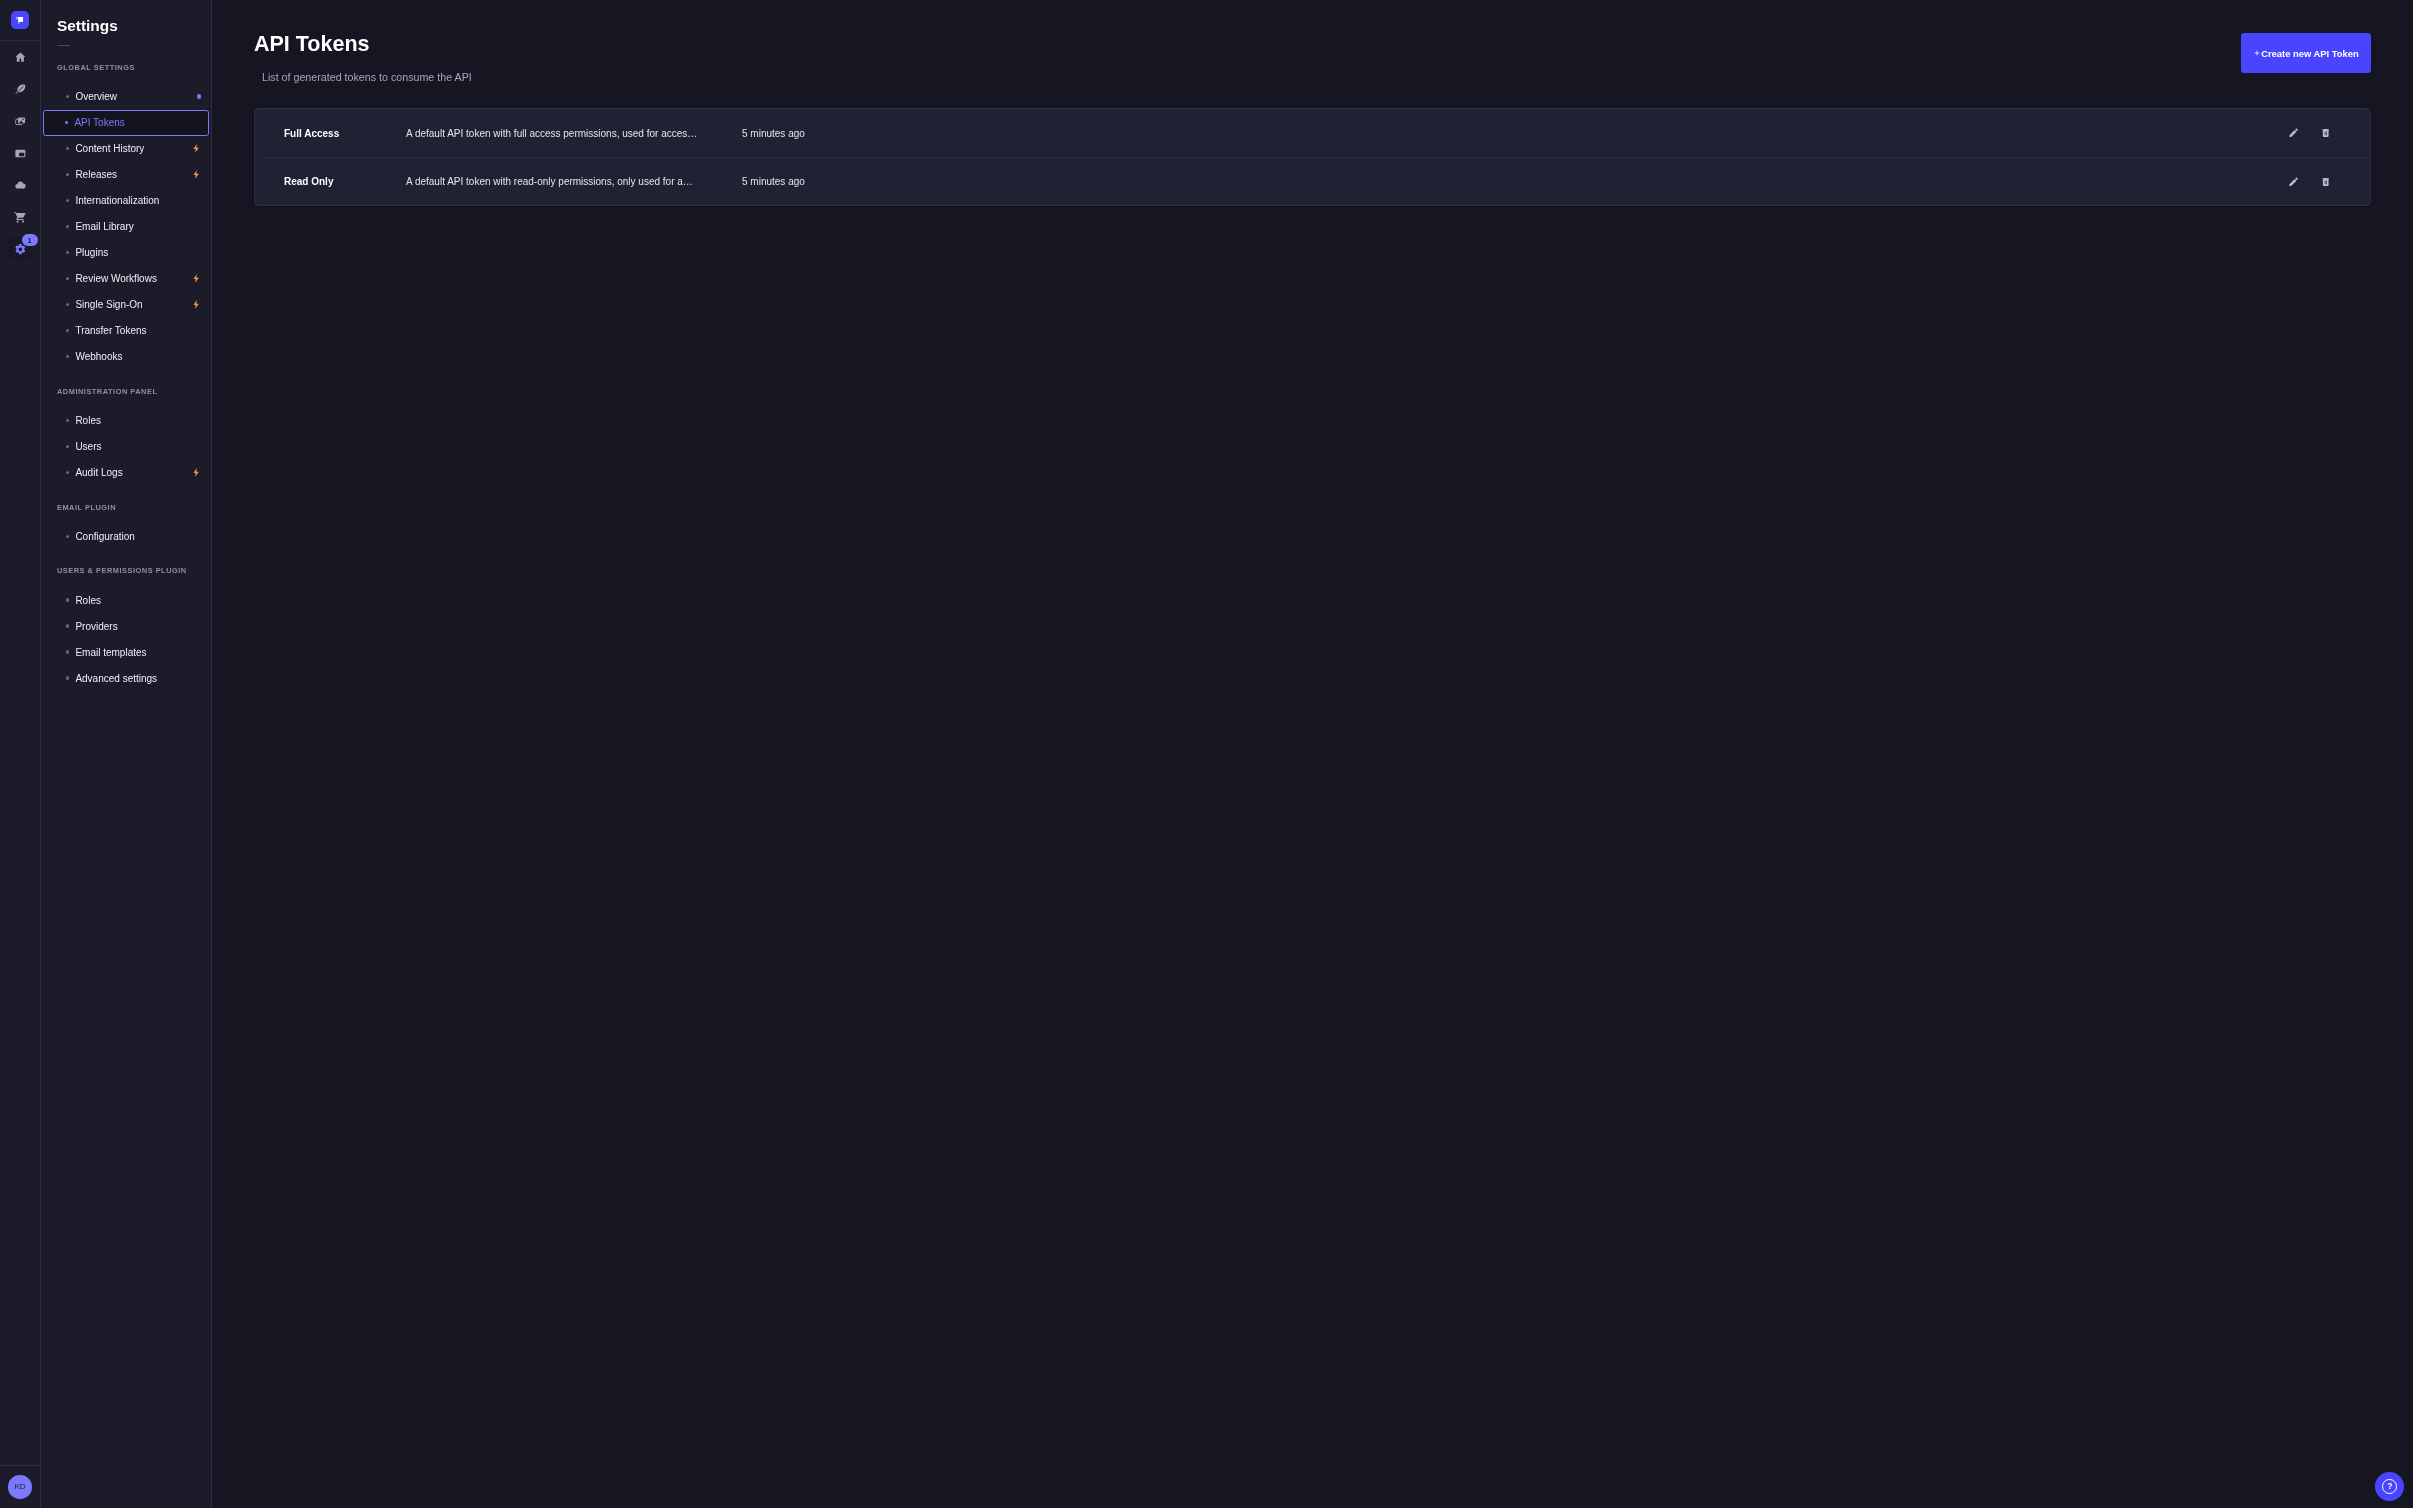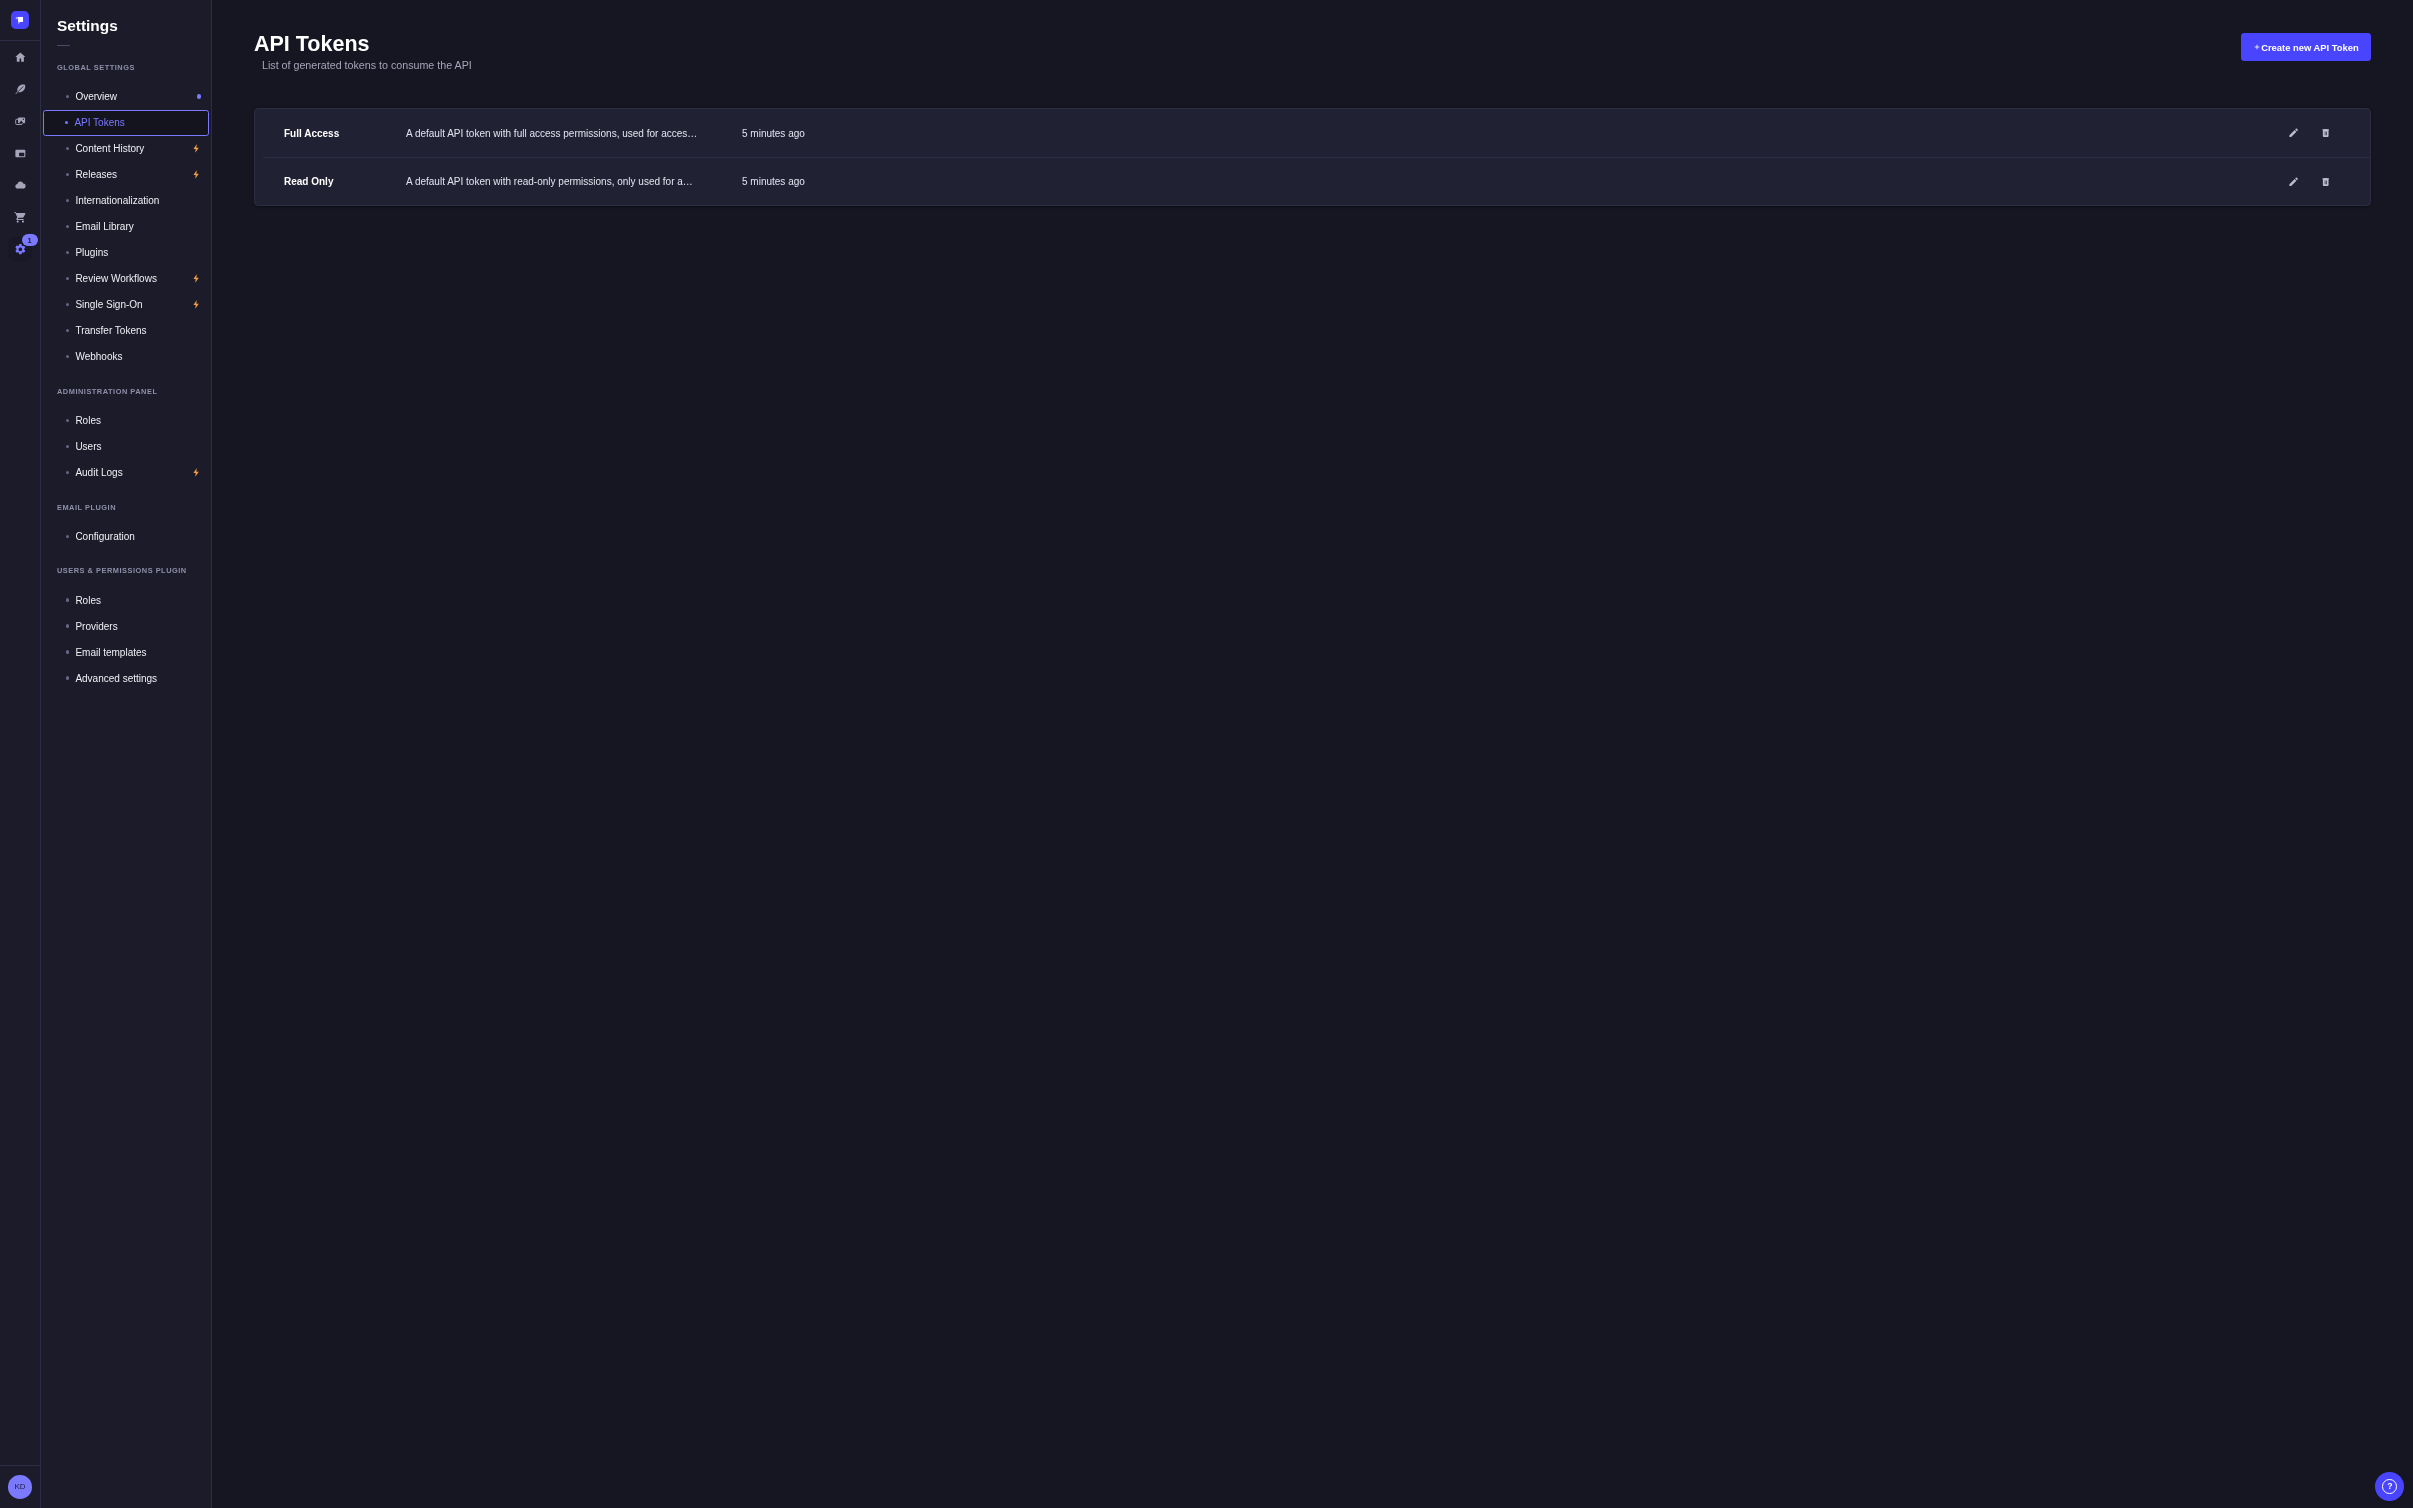--- a/index.html
+++ b/index.html
@@ -54,22 +54,22 @@
   .nav-item.active .bullet{background:var(--accent-light);}
   .nav-item.active .label{color:var(--accent-light);}
   .adorn{margin-left:auto;display:grid;place-items:center;}
   .notif-dot{width:4.7px;height:4.7px;border-radius:50%;background:var(--accent-light);}
   .bolt{width:10.7px;height:10.7px;fill:var(--warning);}
 
   
   .main{position:absolute;left:212px;top:0;right:0;bottom:0;background:var(--bg-main);}
   .main-header{padding:31px 42px 0 42px;display:flex;justify-content:space-between;align-items:flex-start;}
   .page-title{font-size:21.5px;font-weight:700;color:var(--txt);line-height:27px;}
-  .page-subtitle{margin-top:0;font-size:10.7px;color:var(--txt-muted);line-height:14.7px;padding-left:8px;}
-  .primary-btn{margin-top:2px;height:28px;display:flex;align-items:center;padding:0 11.4px;
+  .page-subtitle{margin-top:12px;font-size:10.7px;color:var(--txt-muted);line-height:14.7px;padding-left:8px;}
+  .primary-btn{margin-top:2px;height:40px;display:flex;align-items:center;padding:0 11.4px;
     background:var(--accent);border:0.7px solid var(--accent);border-radius:2.7px;cursor:pointer;}
   .primary-btn svg{width:8px;height:8px;stroke:#fff;stroke-width:2.4;fill:none;}
   .primary-btn .btn-label{color:#fff;font-size:9.4px;font-weight:600;white-space:nowrap;}
 
   
   .card{position:absolute;left:42px;right:42px;top:108px;background:var(--surface);
     border:0.7px solid var(--border);border-radius:4px;box-shadow:0 0.7px 2.7px rgba(0,0,0,.35);}
   .t-head{height:38px;display:flex;align-items:center;padding-left:21px;border-bottom:0.7px solid var(--border);}
   .t-row{height:48px;display:flex;align-items:center;padding-left:21px;cursor:pointer;margin-left:8px;}
   .t-row + .t-row{border-top:0.7px solid var(--border);}

